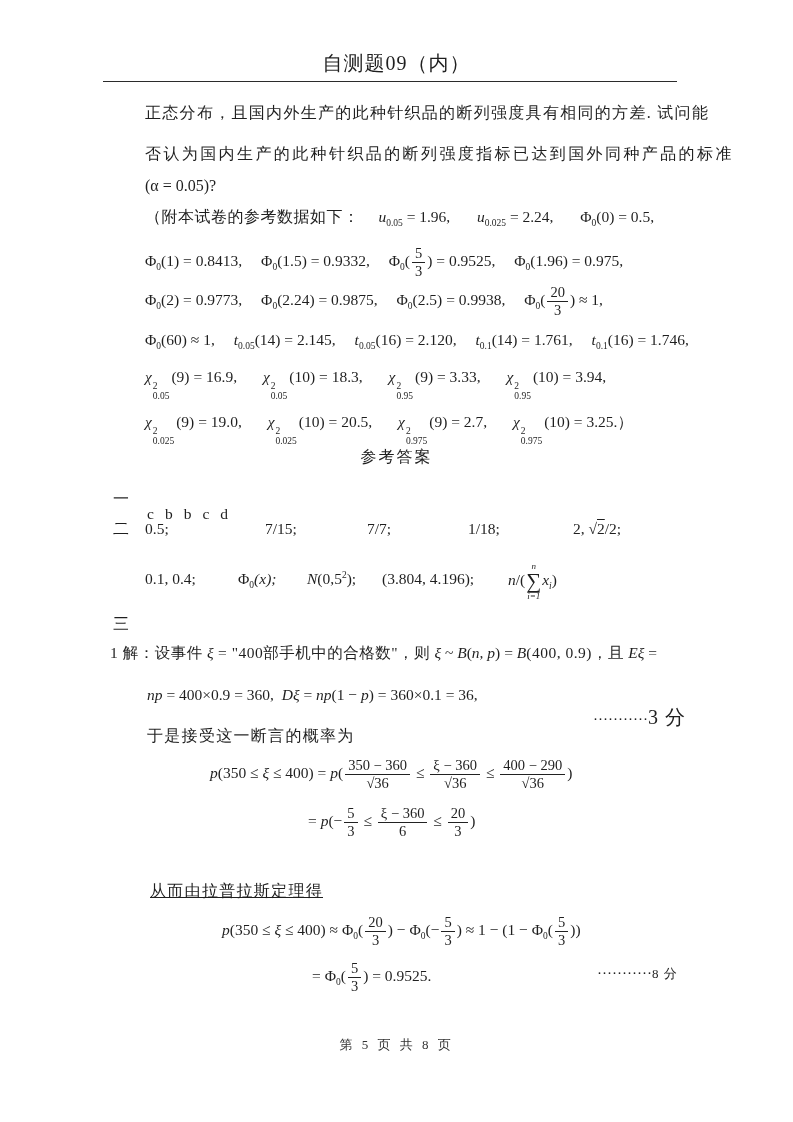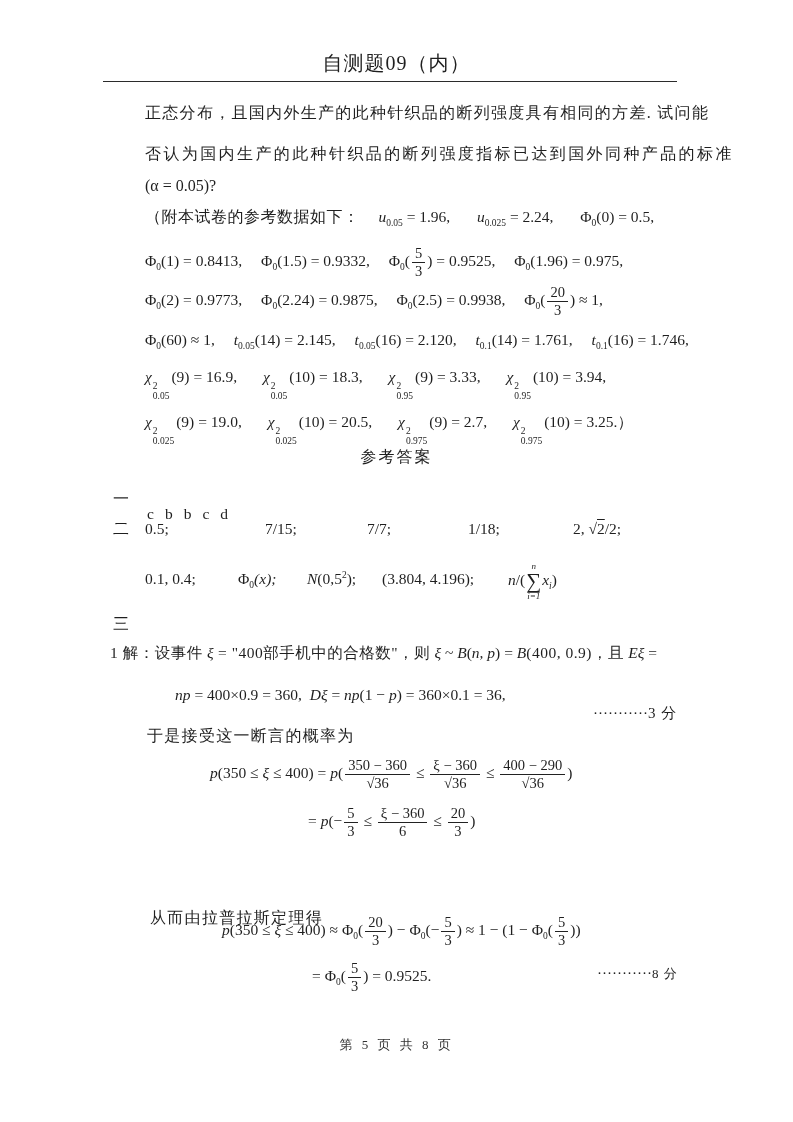--- a/index.html
+++ b/index.html
@@ -130,25 +130,25 @@
           <span class="sb2">i=1</span>
         </span><span class="v">x</span><sub class="sb" style="font-style:italic;">i</sub><span class="f">)</span></span>
   </div>
 
   <div class="abs marker" style="top:614px;left:113px;">三</div>
 
   <div class="abs fl" style="top:643px;left:110px;font-size:15.5px;">
     <span class="cn" style="font-size:15.5px;letter-spacing:0.5px;">1 解：设事件 </span><span class="v">ξ</span><span class="cn" style="font-size:15.5px;letter-spacing:0.5px;"> = "400部手机中的合格数"，则 </span><span class="v">ξ</span><span class="f"> ~ </span><span class="v">B</span><span class="f">(</span><span class="v">n, p</span><span class="f">) = </span><span class="v">B</span><span class="cn" style="font-size:15.5px;letter-spacing:0.5px;">(400, 0.9)，且 </span><span class="v">Eξ</span><span class="f"> =</span>
   </div>
 
-  <div class="abs fl" style="top:686px;left:147px;margin-left:28px;">
+  <div class="abs fl" style="top:686px;left:147px;">
     <span class="v">np</span><span class="f"> = 400×0.9 = 360,  </span><span class="v">Dξ</span><span class="f"> = </span><span class="v">np</span><span class="f">(1 − </span><span class="v">p</span><span class="f">) = 360×0.1 = 36,</span>
   </div>
   <div class="abs score" style="top:687px;left:578px;">
-    <span>···········</span><span class="cn" style="font-size:15px;letter-spacing:1px;">3 分</span>
+    <span>···········</span><span class="cn" style="font-size:20px;letter-spacing:1px;">3 分</span>
   </div>
 
   <div class="abs cn" style="top:726px;left:147px;">于是接受这一断言的概率为</div>
 
   <div class="abs fl" style="top:757px;left:210px;">
     <span class="v">p</span><span class="f">(350 ≤ </span><span class="v">ξ</span><span class="f"> ≤ 400) = </span><span class="v">p</span><span class="f">(</span><span class="frac">
         <span class="fn">350 − 360</span>
         <span class="fd"><span class="rad">√</span><span class="ovl">36</span></span>
       </span><span class="f"> ≤ </span><span class="frac">
         <span class="fn">ξ − 360</span>
@@ -165,21 +165,21 @@
         <span class="fd">3</span>
       </span><span class="f"> ≤ </span><span class="frac">
         <span class="fn">ξ − 360</span>
         <span class="fd">6</span>
       </span><span class="f"> ≤ </span><span class="frac">
         <span class="fn">20</span>
         <span class="fd">3</span>
       </span><span class="f">)</span>
   </div>
 
-  <div class="abs cn" style="top:908px;left:150px;">从而由拉普拉斯定理得</div>
+  <div class="abs cn" style="top:881px;left:150px;text-decoration:underline;">从而由拉普拉斯定理得</div>
 
   <div class="abs fl" style="top:914px;left:222px;">
     <span class="v">p</span><span class="f">(350 ≤ </span><span class="v">ξ</span><span class="f"> ≤ 400) ≈ </span><span class="f">Φ</span><sub class="sb">0</sub><span class="f">(</span><span class="frac">
         <span class="fn">20</span>
         <span class="fd">3</span>
       </span><span class="f">) − </span><span class="f">Φ</span><sub class="sb">0</sub><span class="f">(−</span><span class="frac">
         <span class="fn">5</span>
         <span class="fd">3</span>
       </span><span class="f">) ≈ 1 − (1 − </span><span class="f">Φ</span><sub class="sb">0</sub><span class="f">(</span><span class="frac">
         <span class="fn">5</span>

